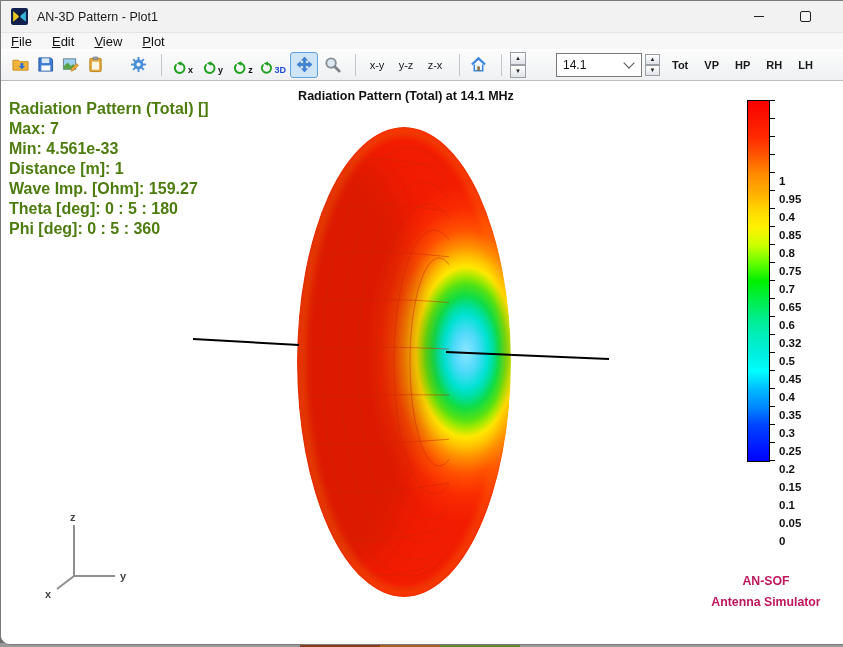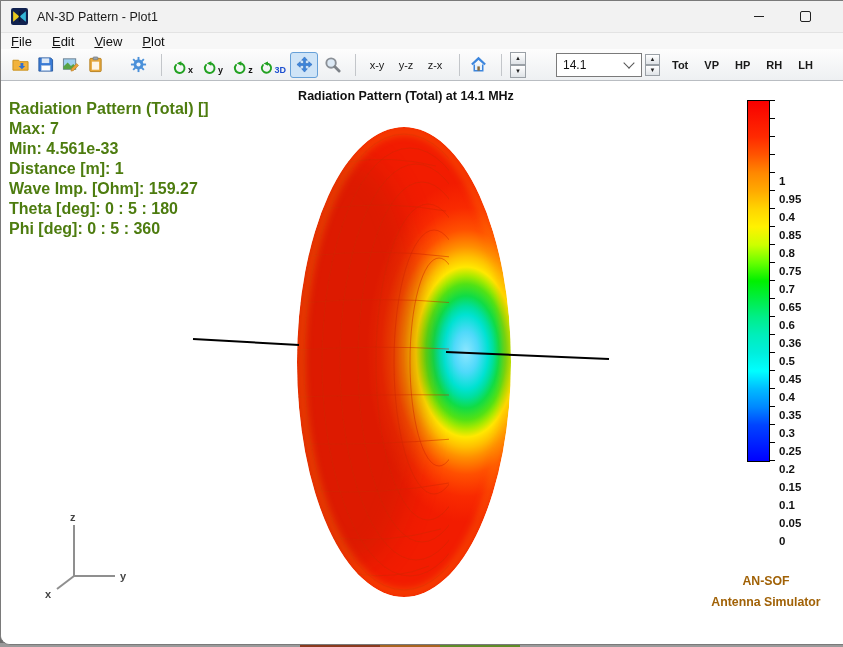--- a/index.html
+++ b/index.html
@@ -61,21 +61,21 @@
   .colorbar{position:absolute;left:746px;top:19px;width:21px;height:360px;border:1px solid #000;
     background:linear-gradient(to bottom,
       #f80000 0%,#ff2a00 10%,#ff5500 15%,#ff8800 20%,#ffaa00 25%,#ffd500 30%,
       #fff200 35%,#ccff00 40%,#66ff00 45%,#00f000 50%,#00ee44 55%,#00ee88 60%,
       #00eebb 65%,#00eedd 70%,#00ffff 75%,#00bbff 80%,#0088ff 85%,#0044ff 90%,
       #0022ff 95%,#0000ff 100%);}
   .cb-ticks{position:absolute;left:768px;top:19px;width:6px;height:361px;
     background:repeating-linear-gradient(to bottom,#000 0 1px,transparent 1px 18px);}
   .cb-label{position:absolute;left:778px;height:14px;line-height:14px;font-size:11.5px;color:#111;}
   .branding{position:absolute;left:690px;top:490px;width:150px;text-align:center;
-    font-size:12.3px;color:#a16207;line-height:21px;}
+    font-size:12.3px;color:#be185d;line-height:21px;}
 </style>
 </head>
 <body>
 
 <svg width="0" height="0" style="position:absolute">
   <defs>
     <symbol id="sym-app" viewBox="0 0 16 16">
       <rect width="16" height="16" rx="2" fill="#10214f"></rect>
       <path d="M2 3 L8 8 L2 13 Z" fill="#e8c81e"></path>
       <path d="M14 3 L8 8 L14 13 Z" fill="#35b6d9"></path>
@@ -343,21 +343,21 @@
     <div class="cb-ticks"></div>
     <div class="cb-label" style="top:93px">1</div>
     <div class="cb-label" style="top:111px">0.95</div>
     <div class="cb-label" style="top:129px">0.4</div>
     <div class="cb-label" style="top:147px">0.85</div>
     <div class="cb-label" style="top:165px">0.8</div>
     <div class="cb-label" style="top:183px">0.75</div>
     <div class="cb-label" style="top:201px">0.7</div>
     <div class="cb-label" style="top:219px">0.65</div>
     <div class="cb-label" style="top:237px">0.6</div>
-    <div class="cb-label" style="top:255px">0.36</div>
+    <div class="cb-label" style="top:255px">0.32</div>
     <div class="cb-label" style="top:273px">0.5</div>
     <div class="cb-label" style="top:291px">0.45</div>
     <div class="cb-label" style="top:309px">0.4</div>
     <div class="cb-label" style="top:327px">0.35</div>
     <div class="cb-label" style="top:345px">0.3</div>
     <div class="cb-label" style="top:363px">0.25</div>
     <div class="cb-label" style="top:381px">0.2</div>
     <div class="cb-label" style="top:399px">0.15</div>
     <div class="cb-label" style="top:417px">0.1</div>
     <div class="cb-label" style="top:435px">0.05</div>

